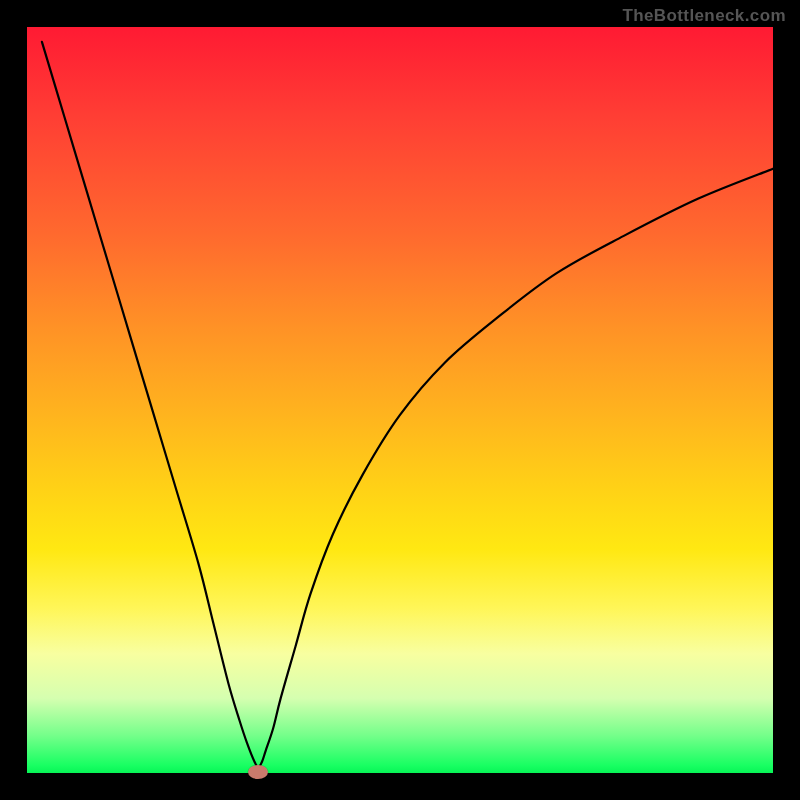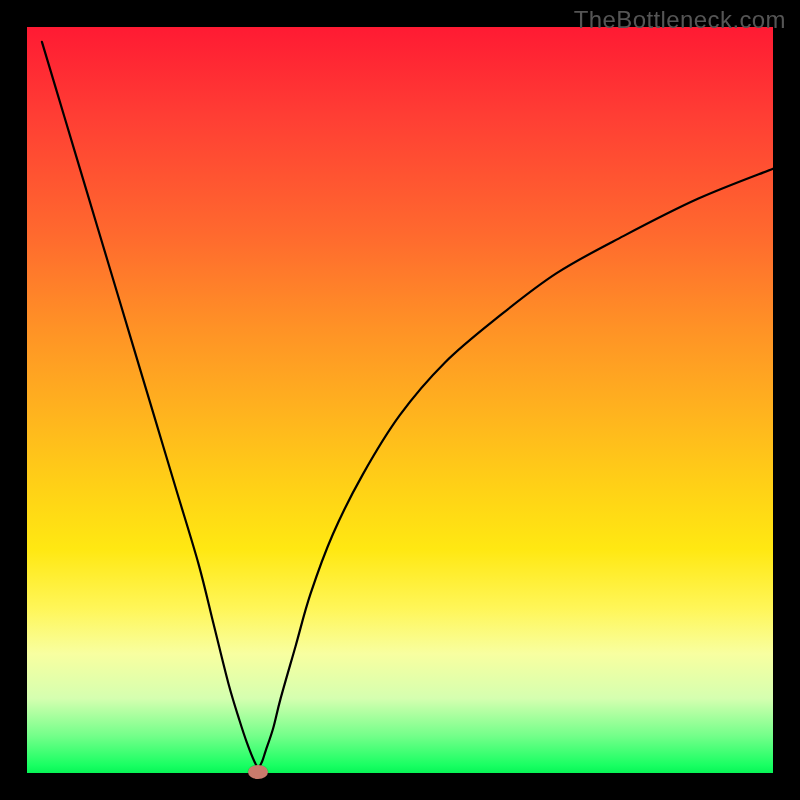--- a/index.html
+++ b/index.html
@@ -8,22 +8,22 @@
     position: relative;
     width: 800px;
     height: 800px;
     background: #000;
   }
   .watermark {
     position: absolute;
     top: 6px;
     right: 14px;
     color: #555;
-    font-size: 24px;
-    font-weight: 400;
+    font-size: 17px;
+    font-weight: 700;
     letter-spacing: 0.4px;
     z-index: 40;
     margin-left: 47px;
   }
   .plot-area {
     position: absolute;
     left: 27px;
     top: 27px;
     width: 746px;
     height: 746px;

